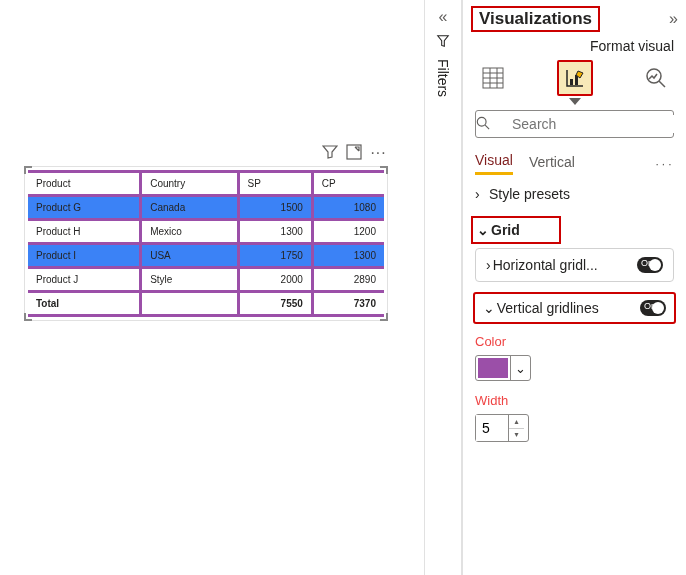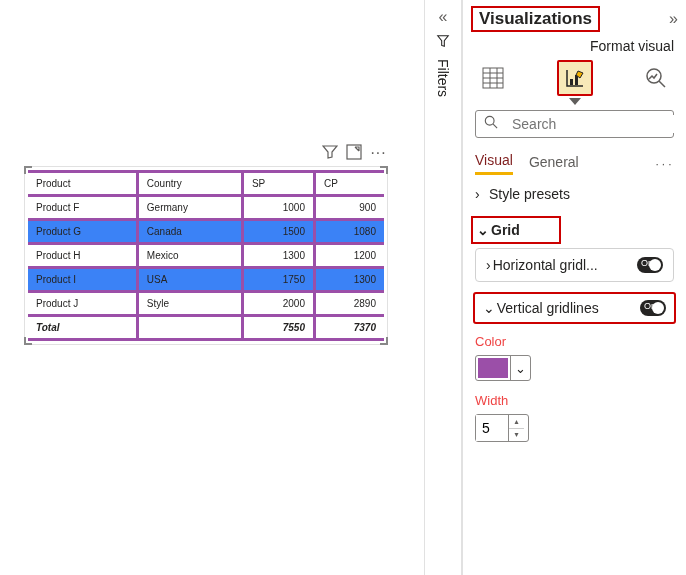--- a/index.html
+++ b/index.html
@@ -61,21 +61,21 @@
   }
   table.tbl th:last-child, table.tbl td:last-child { border-right: none; }
   table.tbl th {
     font-weight: 400;
     border-top: 3px solid #9b4fa8;
     border-bottom: 3px solid #9b4fa8;
   }
   table.tbl td { border-bottom: 3px solid #9b4fa8; }
   table.tbl td.num { text-align: right; }
   table.tbl tr.alt td { background: #3b82f6; }
-  table.tbl tr.total td { font-weight: 700; font-style: italic; }
+  table.tbl tr.total td { font-weight: 700; }
   table.tbl tr.total td:first-child { font-weight: 700; }
   
   .edge {
     position: absolute;
     left: 424px;
     top: 0;
     width: 38px;
     height: 575px;
     border-left: 1px solid #e1e1e1;
     border-right: 1px solid #e1e1e1;
@@ -136,23 +136,23 @@
     border-right: 6px solid transparent;
     border-top: 7px solid #605e5c;
     position: absolute;
     left: 50%; transform: translateX(-50%);
     top: 38px;
   }
   .searchbox {
     margin: 14px 4px 8px 4px;
     border: 1px solid #8a8886;
     border-radius: 3px;
-    display: flex; align-items: flex-start;
-    padding: 4px 8px;
-    gap: 12px;
+    display: flex; align-items: flex-end;
+    padding: 4px 0;
+    gap: 20px;
   }
   .searchbox input {
     border: none; outline: none;
     font-size: 14px;
     flex: 1;
     color: #605e5c;
   }
   .subtabs {
     display: flex;
     gap: 16px;
@@ -302,26 +302,20 @@
       <table class="tbl">
         <thead>
             <tr id="thead-row">
               <th>Product</th>
               <th>Country</th>
               <th>SP</th>
               <th>CP</th>
             </tr>
           </thead>
         <tbody id="tbody">
-            <tr>
-              <td>Product F</td>
-              <td>Germany</td>
-              <td class="num">1000</td>
-              <td class="num">900</td>
-            </tr>
             <tr class="alt">
               <td>Product G</td>
               <td>Canada</td>
               <td class="num">1500</td>
               <td class="num">1080</td>
             </tr>
             <tr>
               <td>Product H</td>
               <td>Mexico</td>
               <td class="num">1300</td>
@@ -401,21 +395,21 @@
       <svg width="14" height="14" viewBox="0 0 16 16">
           <circle cx="6.5" cy="6.5" r="5" fill="none" stroke="#605e5c" stroke-width="1.3"></circle>
           <line x1="10.5" y1="10.5" x2="15" y2="15" stroke="#605e5c" stroke-width="1.3"></line>
         </svg>
     </span>
     <input type="text" placeholder="Search" style="">
   </div>
 
   <div class="subtabs">
     <span class="subtab active">Visual</span>
-    <span class="subtab">General</span>
+    <span class="subtab">Vertical</span>
     <span class="more">···</span>
   </div>
 
   <div class="section-row">
     <span class="chev">›</span>
     <span>Style presets</span>
   </div>
 
   <div class="red-box-grid">
     <div class="section-row grid-row" style="padding:2px 2px;">

